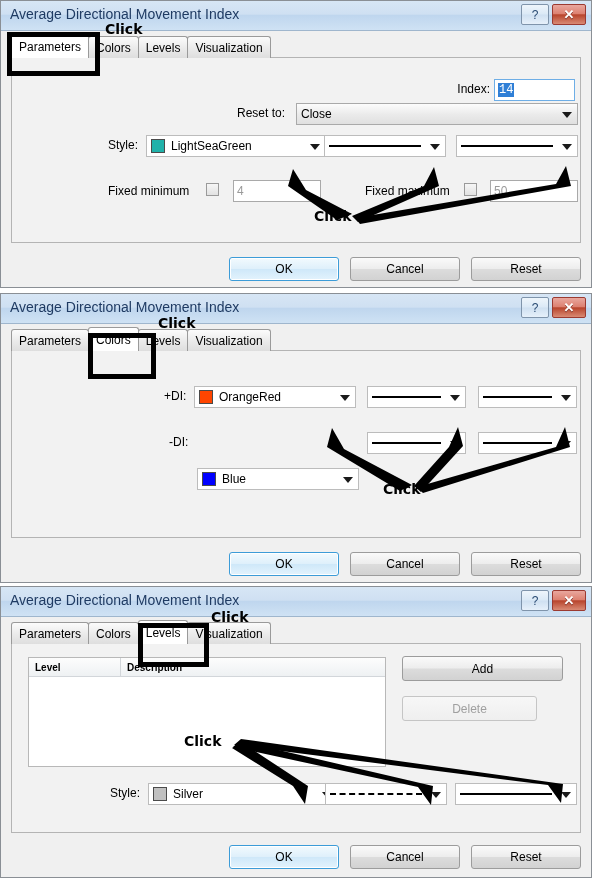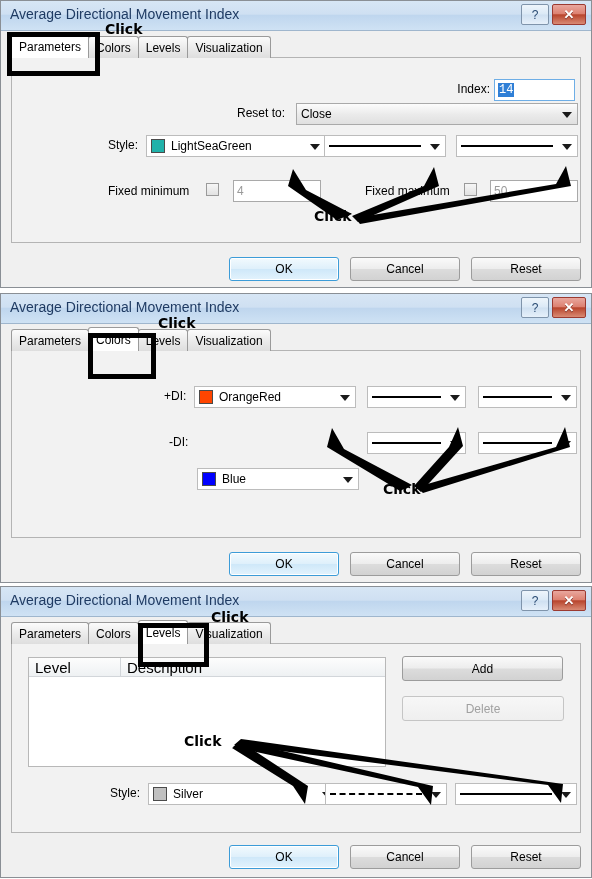--- a/index.html
+++ b/index.html
@@ -169,21 +169,22 @@
   
   .lvtable{
     position:absolute;
     border:1px solid #b8b8b8;
     background:#fff;
   }
   .lvtable .hdr{
     display:flex; height:19px;
     background:linear-gradient(to bottom,#fdfdfd,#eef1f3);
     border-bottom:1px solid #d2d6da;
-    font-size:15px;
+    font-size:10px;
+    font-weight:bold;
   }
   .lvtable .hdr div{
     display:flex;align-items:center;
     padding-left:6px;
     border-right:1px solid #d2d6da;
     color:#000;
   }
 
   
   .anno{ position:absolute; left:0; top:0; width:592px; height:879px;
@@ -354,21 +355,21 @@
 
     <div class="lvtable" style="left:16px;top:13px;width:358px;height:110px;">
       <div class="hdr">
         <div style="width:92px">Level</div>
         <div style="flex:1;border-right:none">Description</div>
       </div>
       <div></div>
     </div>
 
     <div class="btn" style="position:absolute;left:390px;top:12px;width:161px;height:25px;">Add</div>
-    <div class="btn disabled" style="position:absolute;left:390px;top:52px;width:162px;height:25px;">Delete</div>
+    <div class="btn disabled" style="position:absolute;left:390px;top:52px;width:135px;height:25px;">Delete</div>
 
     <div style="position:absolute;left:98px;top:142px;" class="lbl">Style:</div>
     <div class="combo white" style="position:absolute;left:136px;top:139px;width:190px;">
       <span class="swatch" style="background:#c0c0c0"></span>
       <span>Silver</span>
       <span class="arrow"></span>
     </div>
     <div class="combo white" style="position:absolute;left:313px;top:139px;width:122px;">
       <span class="lineprev dashed"></span>
       <span class="arrow"></span>

